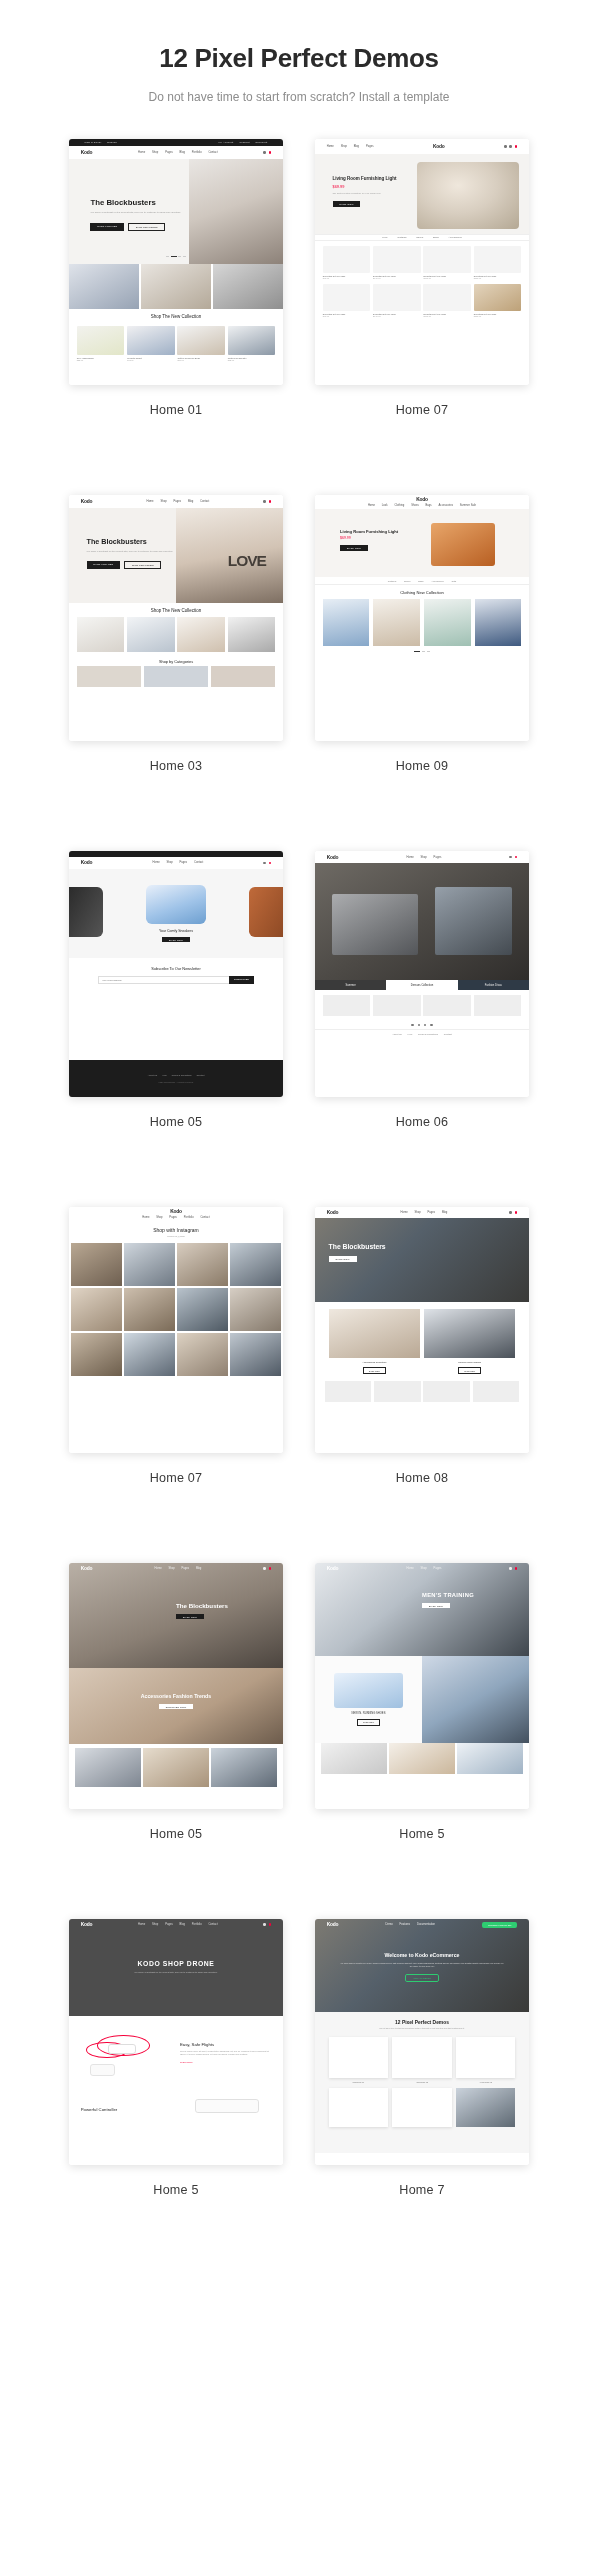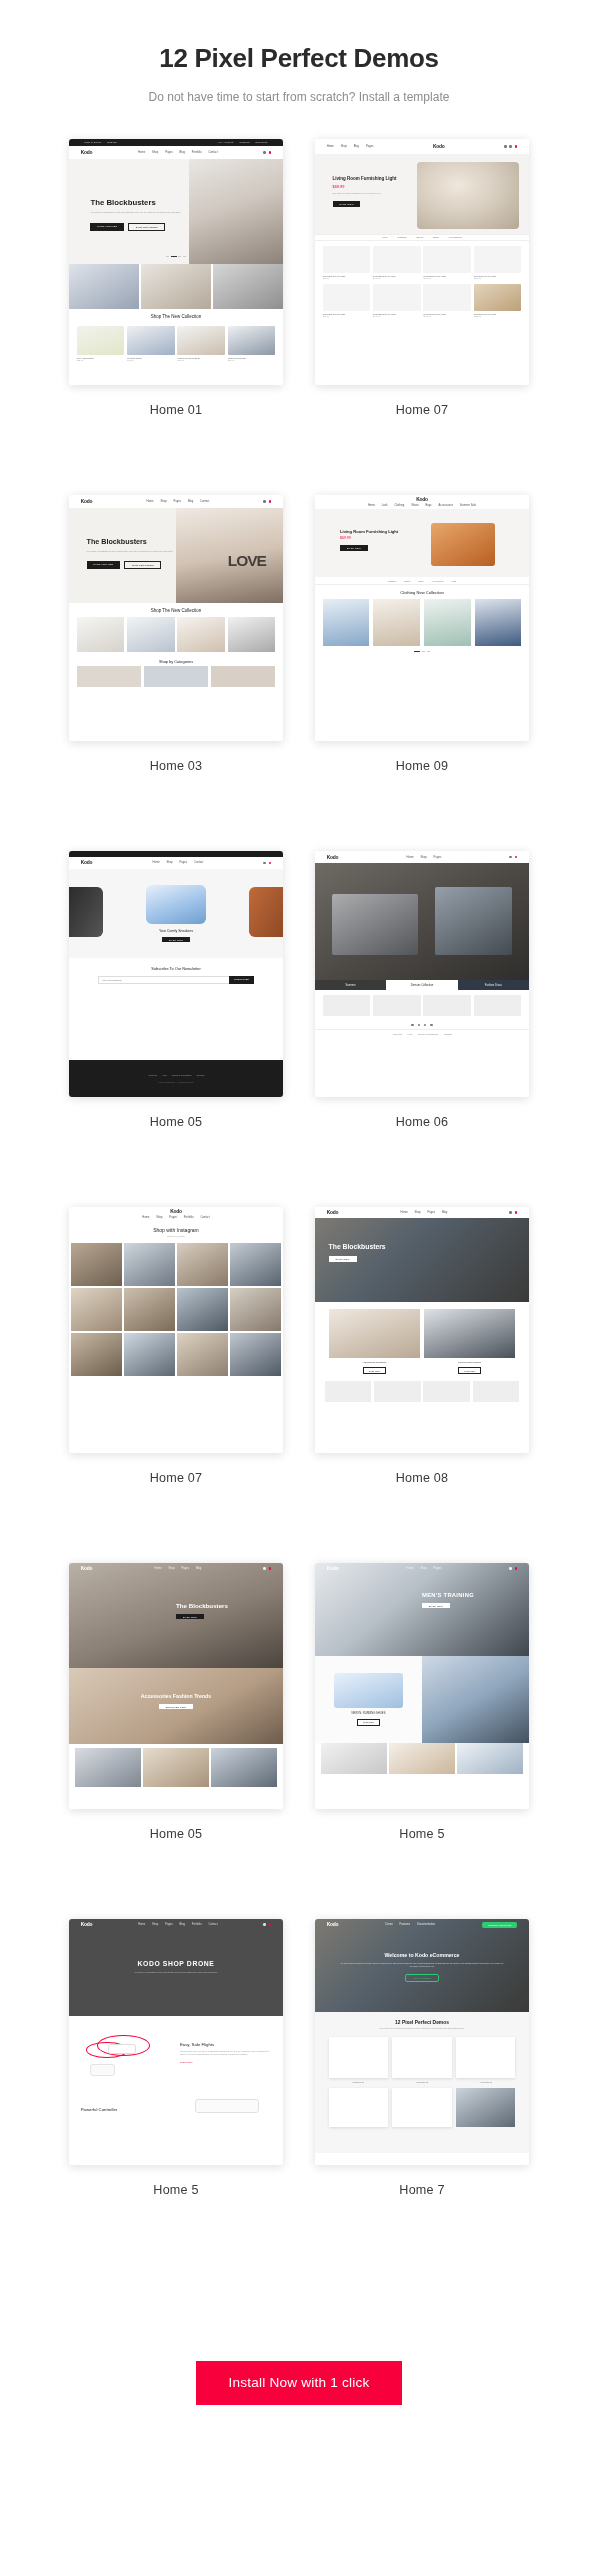--- a/index.html
+++ b/index.html
@@ -723,17 +723,16 @@
             </div>
           </div>
         </div>
       </div>
       <div class="demo-label">Home 7</div>
     </div>
 
   </div>
 
   <div class="cta">
-    <button class="cta-btn">Install Now with 1 click</button>
   </div>
 
 </div>
 
 
 </body></html>

